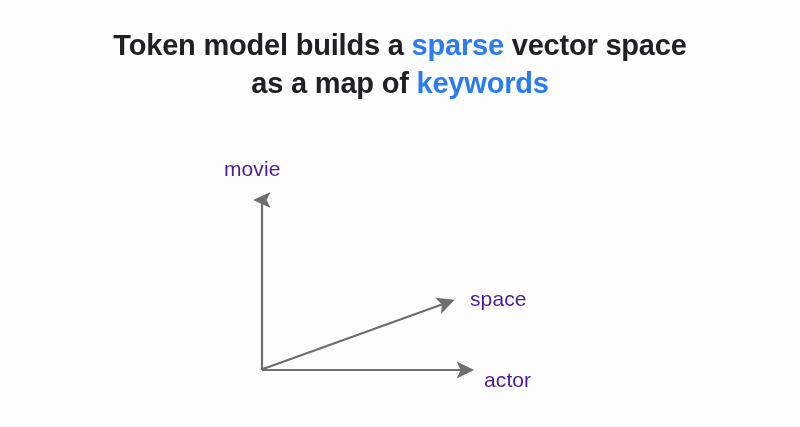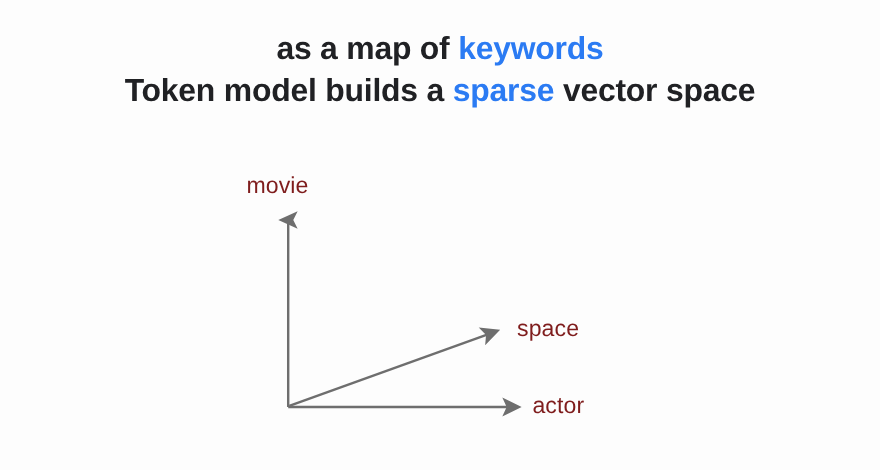--- a/index.html
+++ b/index.html
@@ -50,36 +50,36 @@
     height: 427px;
   }
   .diagram svg {
     display: block;
   }
   .axis-label {
     position: absolute;
     font-family: "Liberation Sans", sans-serif;
     font-weight: normal;
     font-size: 21px;
-    color: #7f1d1d;
+    color: #4c1d95;
     white-space: pre;
     letter-spacing: 0.1px;
   }
   #label-movie { left: 224px; top: 157px; }
   #label-music { left: 470px; top: 287px; }
-  #label-actor { left: 484px; top: 357px; }
+  #label-actor { left: 484px; top: 368px; }
 </style>
 </head>
 <body>
 
 <div id="stage">
 
   <div class="title-block">
+    <div class="title-line"><span>Token model builds a </span><span class="accent">sparse</span><span> vector space</span></div>
     <div class="title-line"><span>as a map of </span><span class="accent">keywords</span><span></span></div>
-    <div class="title-line"><span>Token model builds a </span><span class="accent">sparse</span><span> vector space</span></div>
   </div>
 
   <div class="diagram">
 
     <svg width="800" height="427" viewBox="0 0 800 427">
       <defs>
         <marker id="arrow-up" markerWidth="9" markerHeight="9" refX="4.2" refY="4.5" orient="auto" markerUnits="strokeWidth">
           <path d="M 0.6 8.4 L 4.2 0.4 L 7.8 8.4 L 4.2 6.6 Z" fill="#6e6e6e"></path>
         </marker>
         <marker id="arrow-head" markerWidth="9" markerHeight="9" refX="4.2" refY="4.5" orient="auto" markerUnits="strokeWidth">

